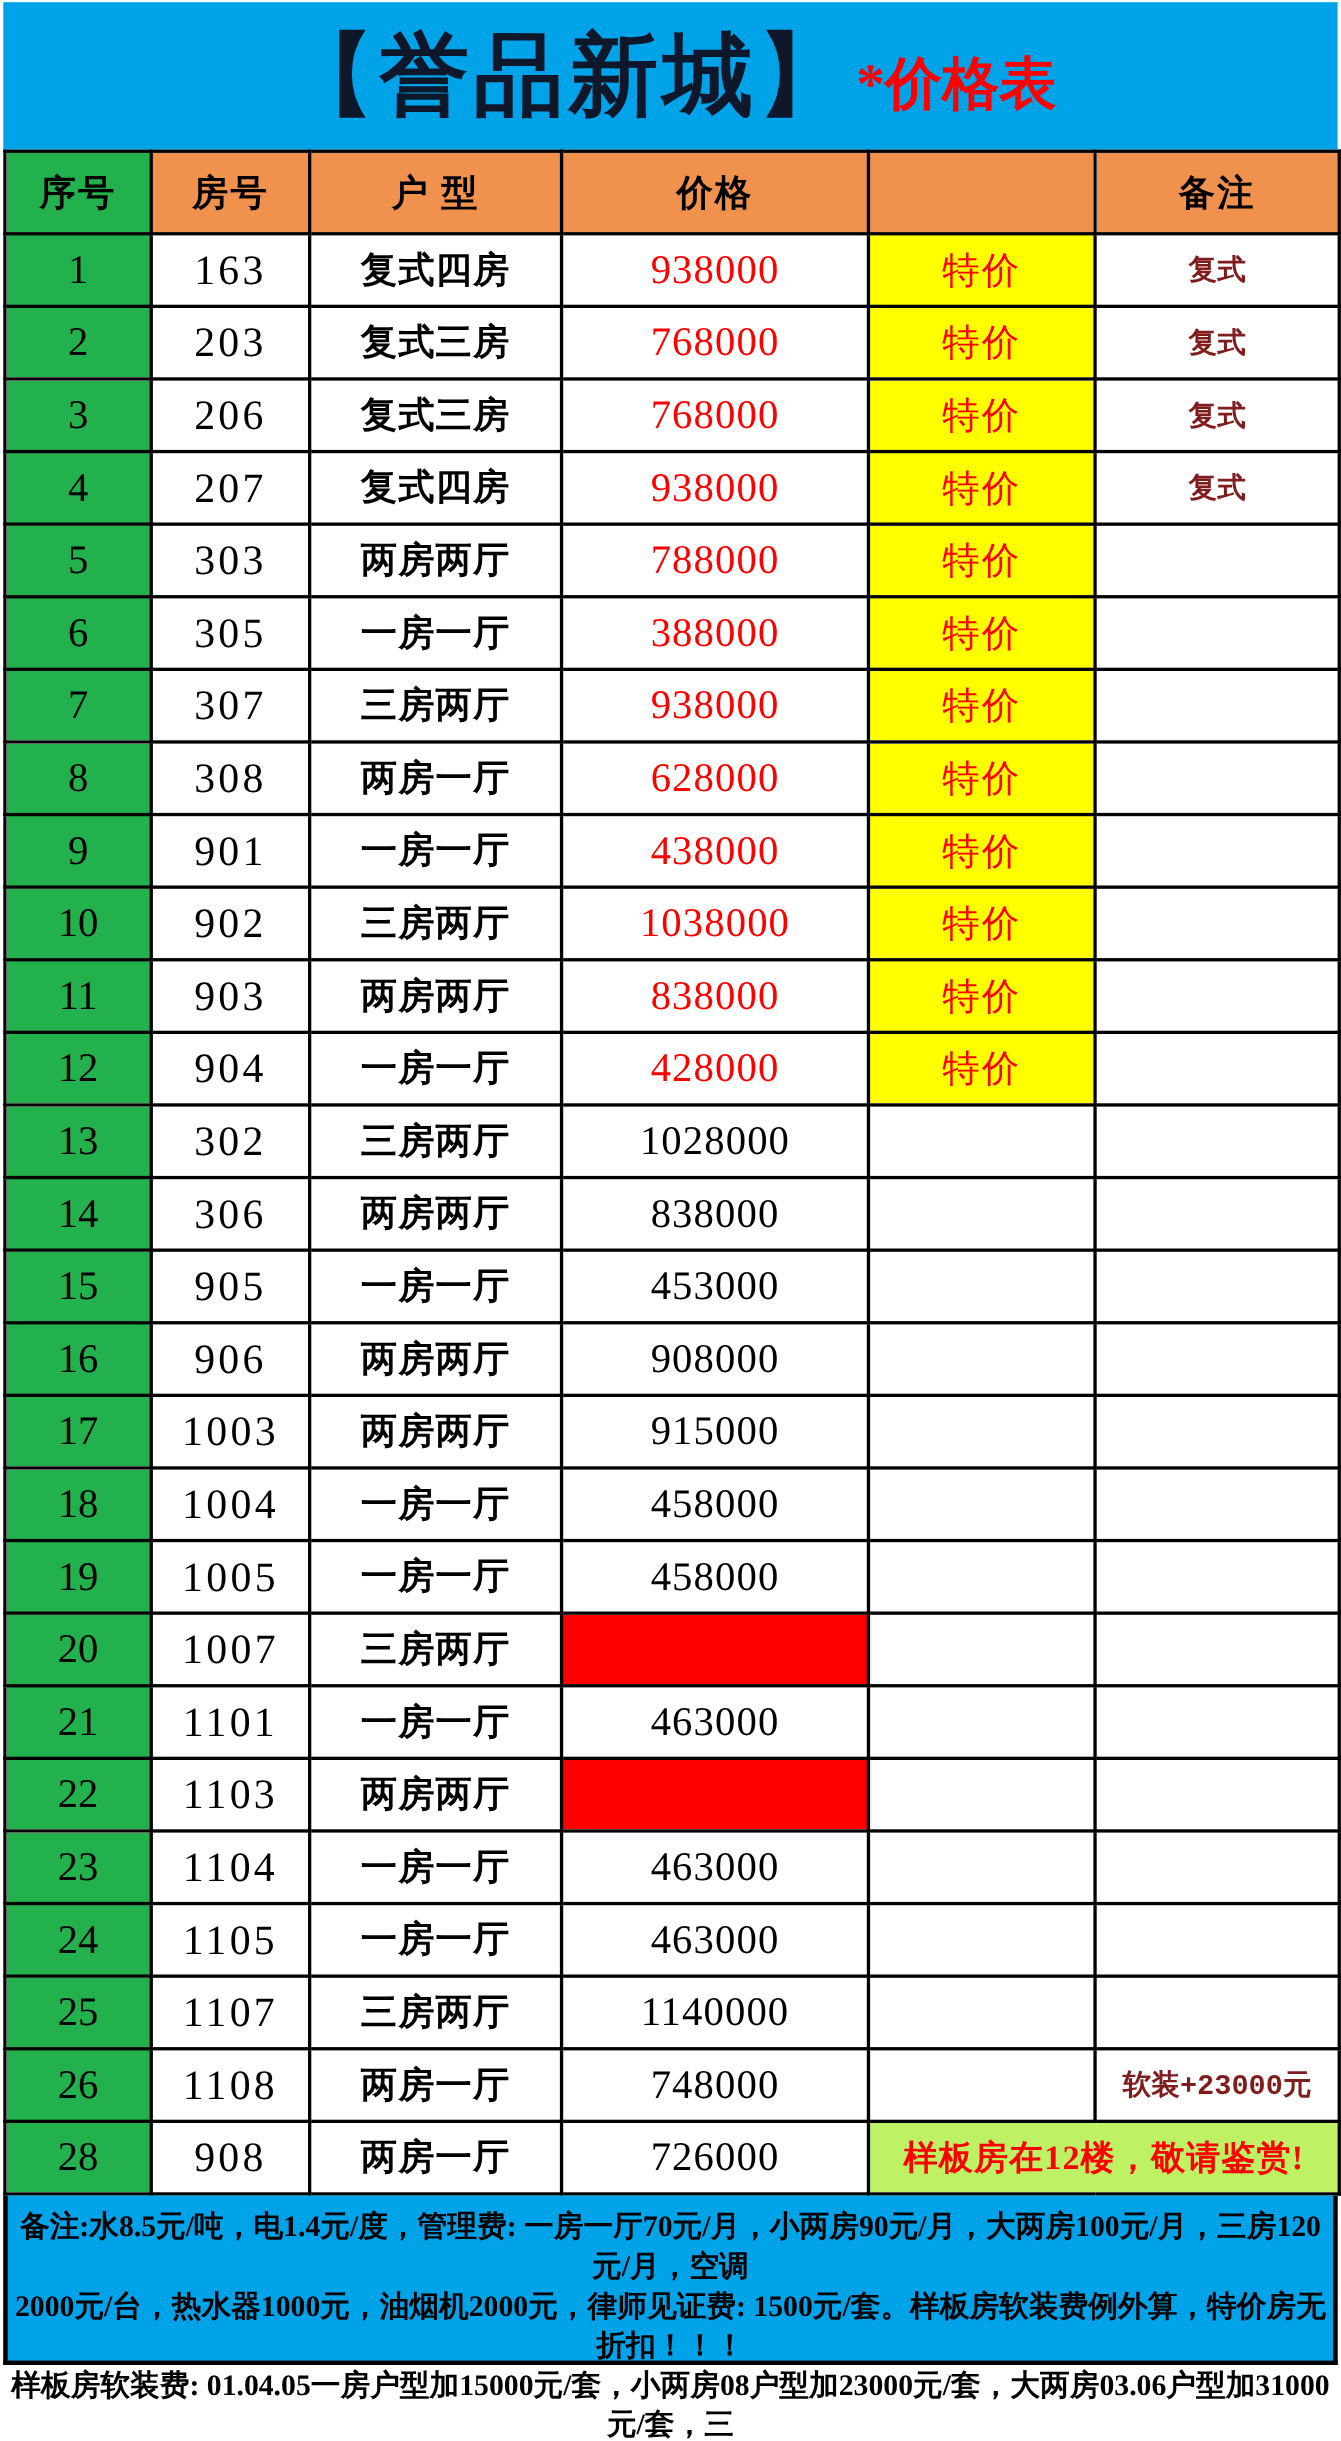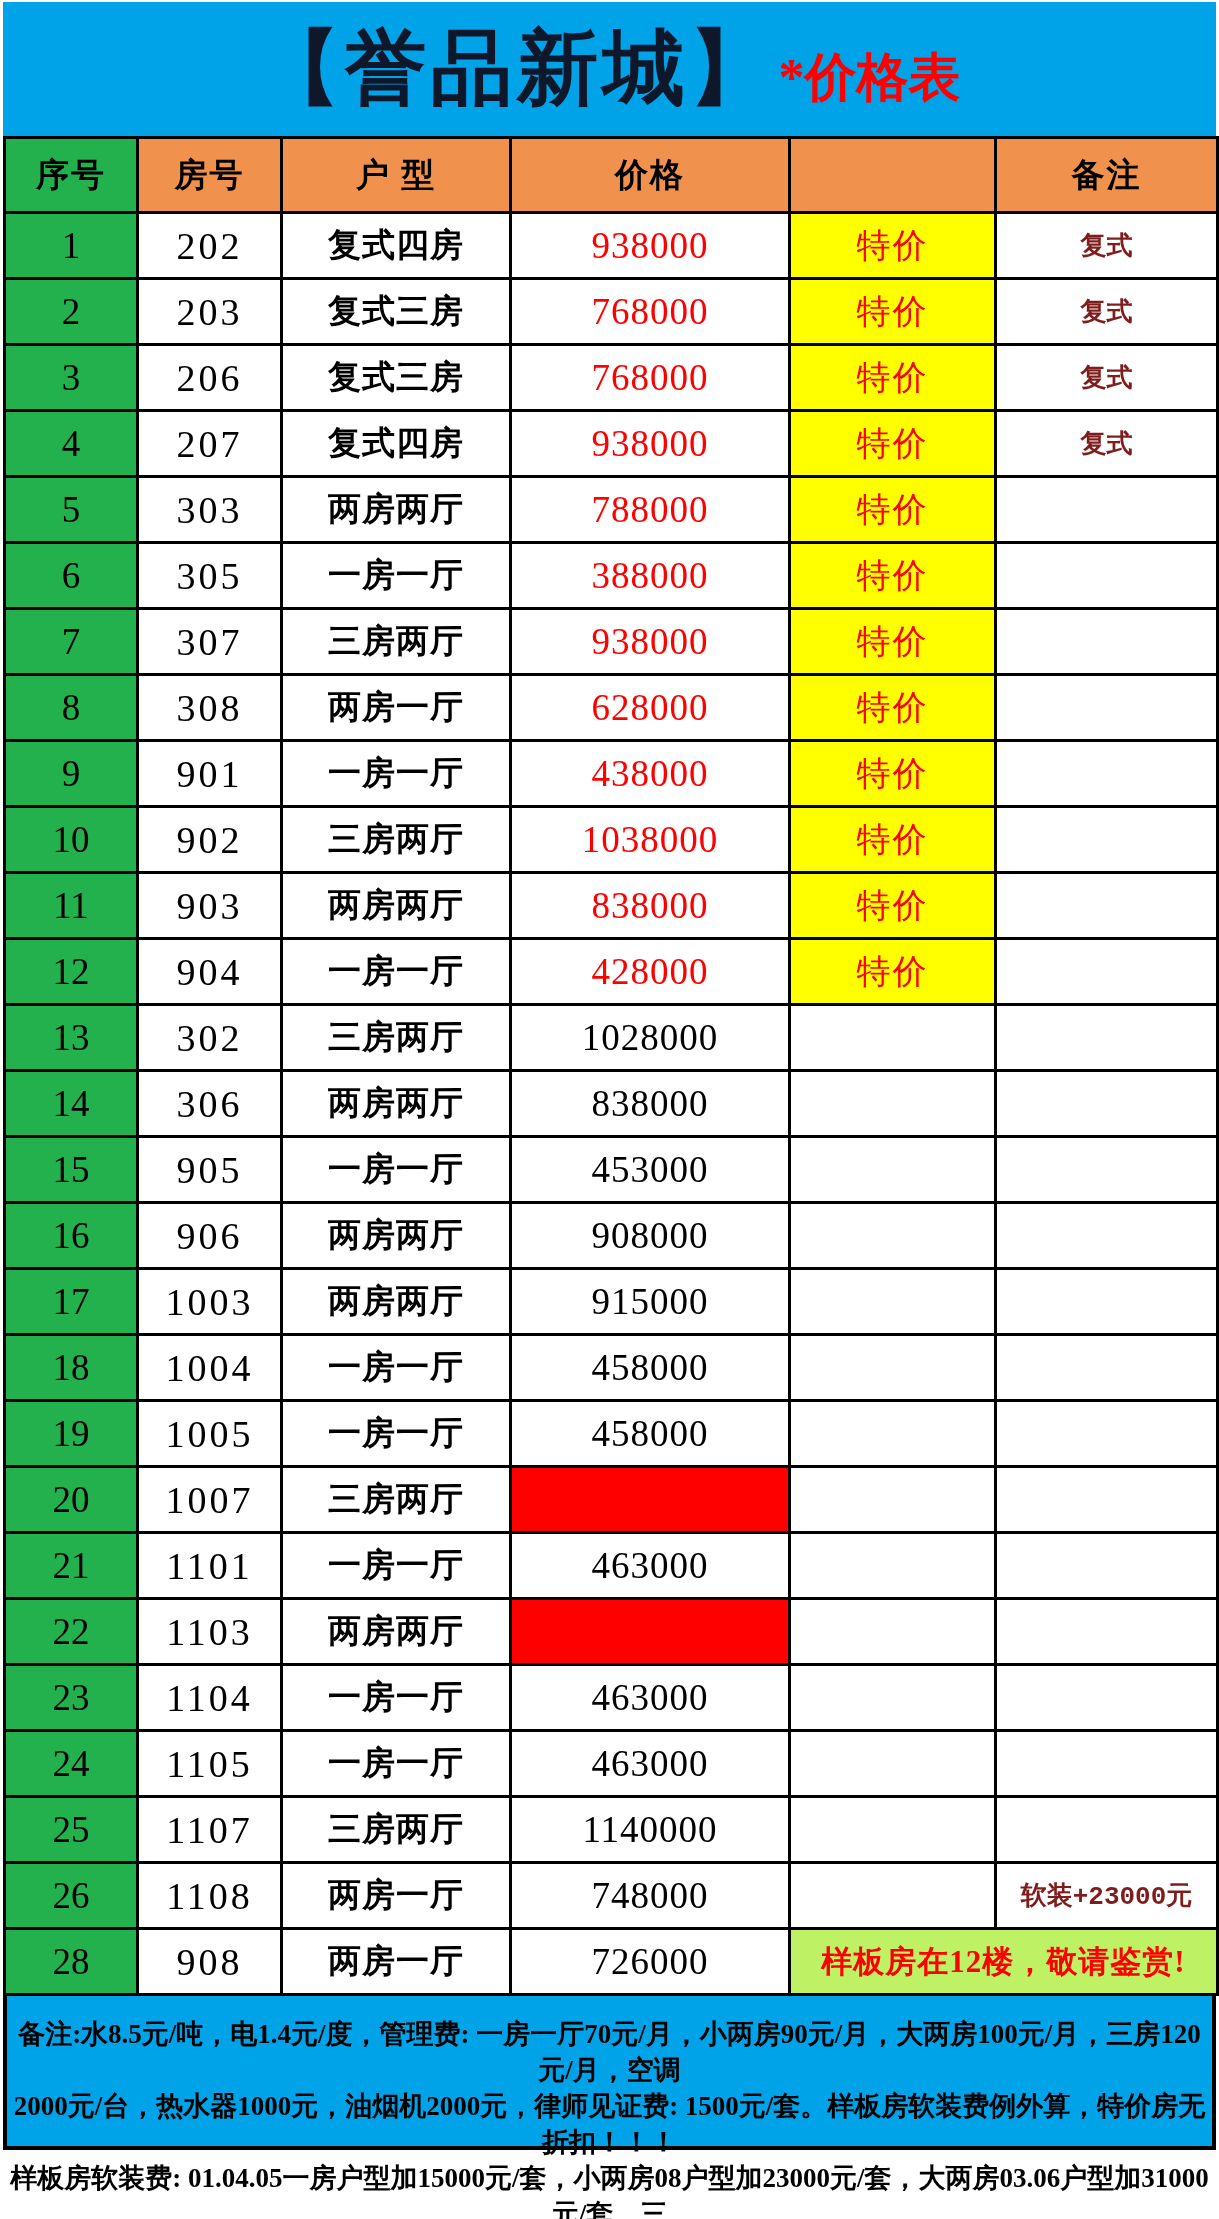--- a/index.html
+++ b/index.html
@@ -41,21 +41,21 @@
   td.price-cell{font-size:37px;letter-spacing:1px;}
   td.price-red{color:#FF0000;}
   td.sold{background:#FF0000;}
   td.tag-has{background:#FFFF00;color:#FF0000;font-weight:normal;font-size:34px;letter-spacing:2px;}
   td.remark-red{color:#7f1d1d;font-weight:bold;font-size:26px;font-family:Liberation Mono, monospace;}
   td.note-cell{background:#bef264;color:#FF0000;font-weight:bold;font-size:31px;letter-spacing:1px;}
   
   .note{
     height:154px;box-sizing:border-box;background:#00A2E8;
     border:4px solid #000;border-top:none;
-    padding-top:20px;
+    padding-top:10px;
     font-weight:bold;font-size:27px;line-height:36px;
     text-align:center;color:#000;
   }
 </style>
 </head>
 <body>
 
 <div id="canvas">
 
   <header class="banner">
@@ -78,21 +78,21 @@
         <th>房号</th>
         <th>户 型</th>
         <th>价格</th>
         <th></th>
         <th>备注</th>
       </tr>
     </thead>
     <tbody>
         <tr>
           <td class="seq-cell">1</td>
-          <td class="room-cell">202</td>
+          <td class="room-cell">163</td>
           <td class="type-cell">复式四房</td>
           <td class="price-cell price-red">938000</td>
           <td class="tag-cell tag-has">特价</td>
           <td class="remark-cell remark-red">复式</td>
         </tr>
         <tr>
           <td class="seq-cell">2</td>
           <td class="room-cell">203</td>
           <td class="type-cell">复式三房</td>
           <td class="price-cell price-red">768000</td>

